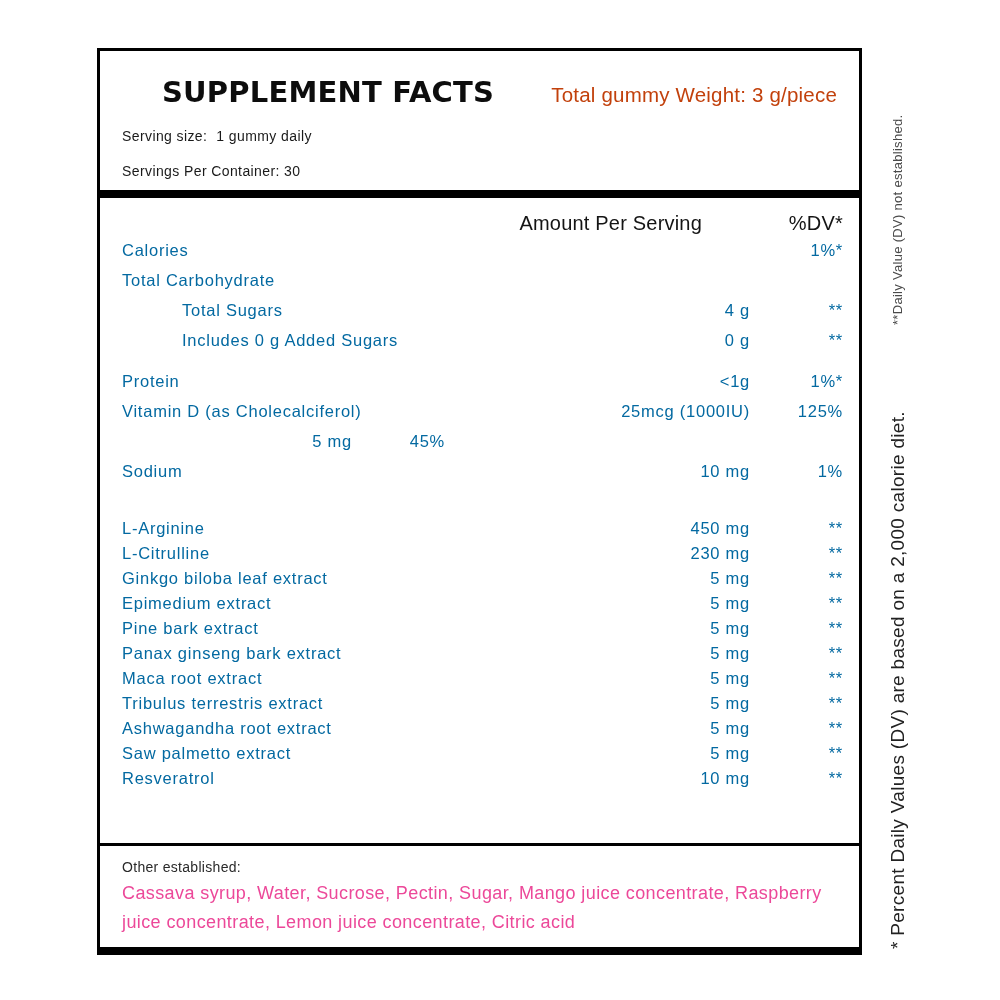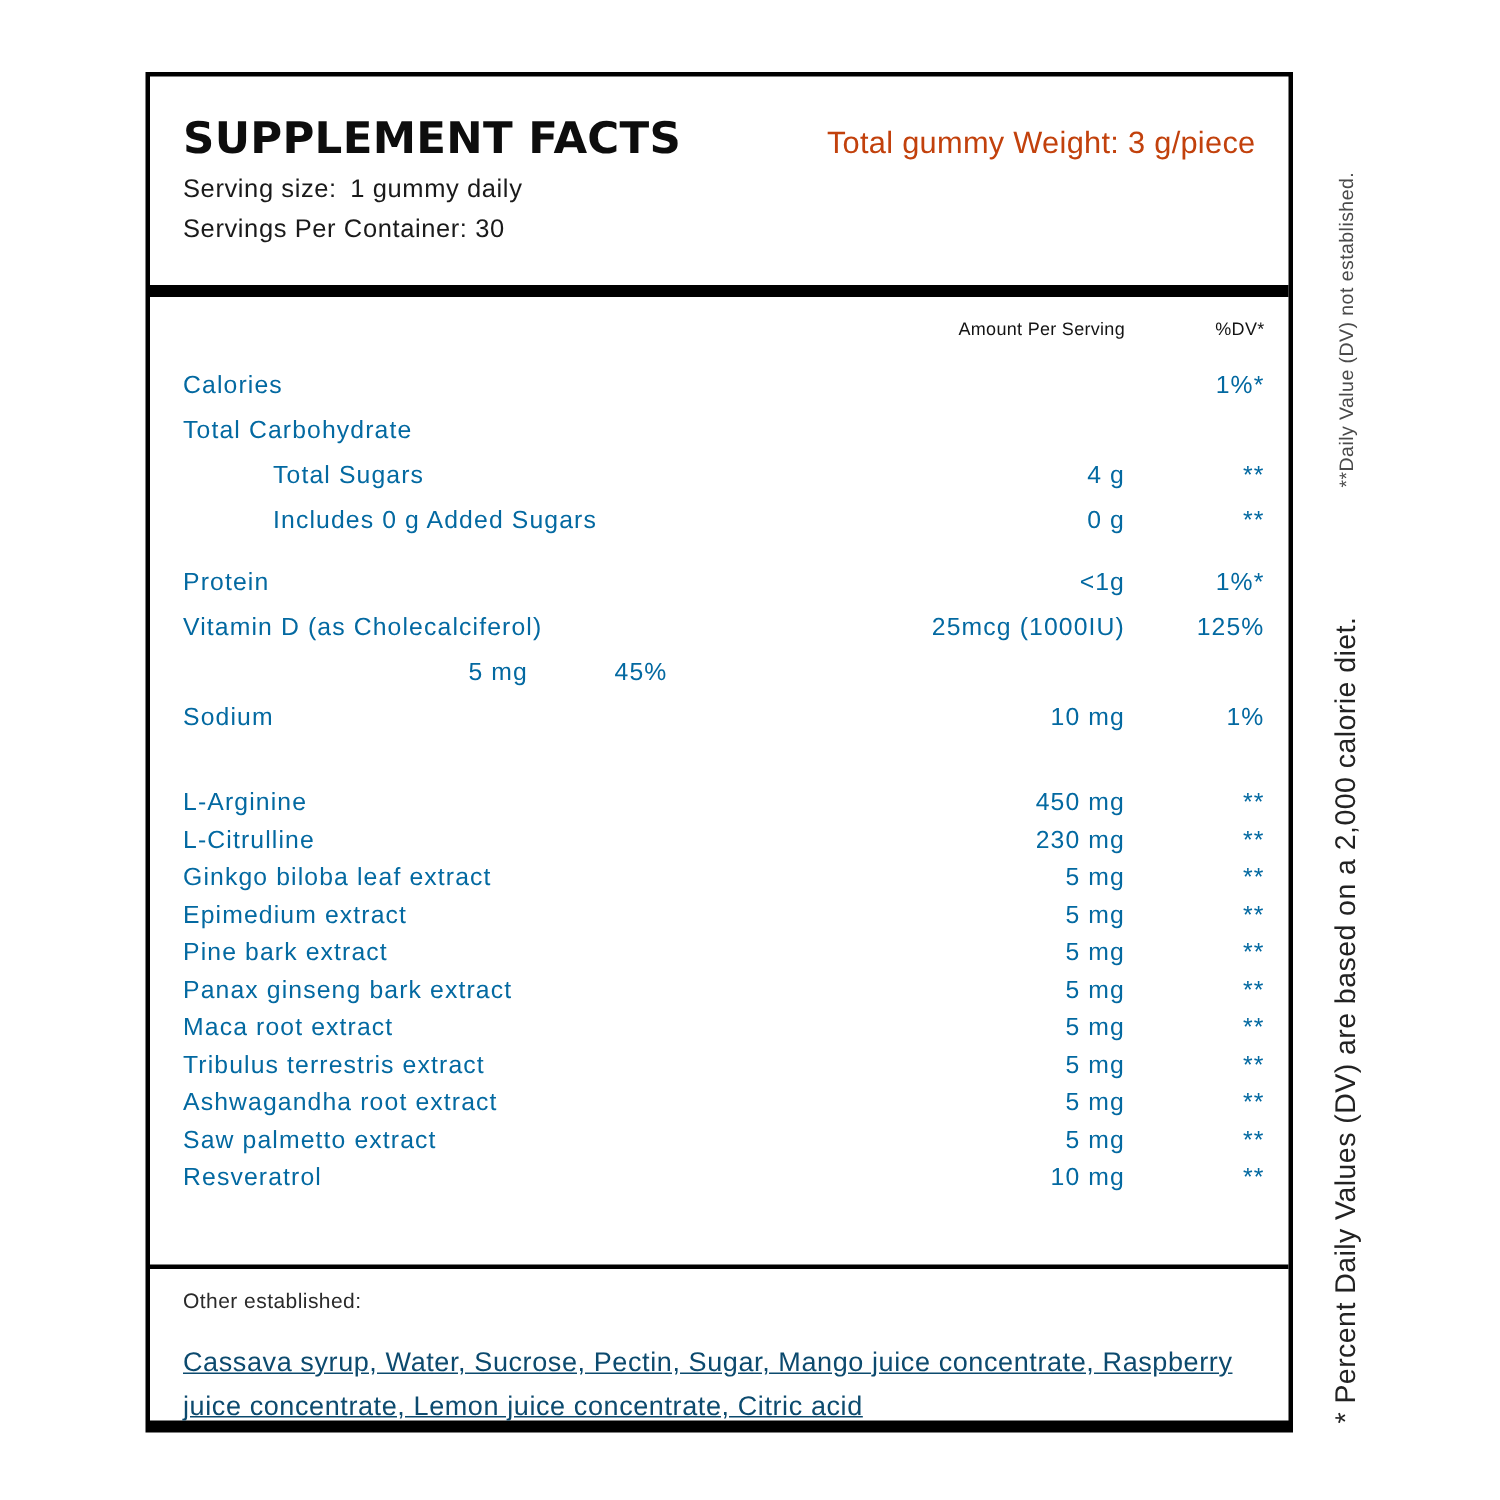--- a/index.html
+++ b/index.html
@@ -11,48 +11,48 @@
   .label-box{
     position:absolute;left:97px;top:48px;width:765px;height:907px;
     box-sizing:border-box;background:#fff;
     border:3px solid #000;border-bottom-width:8px;
   }
   
   .header{height:139px;box-sizing:border-box;padding:24px 18px 0 22px;}
   .title-row{display:flex;justify-content:space-between;align-items:baseline;}
   .sf-title{
     font-family:"DejaVu Sans",sans-serif;font-weight:bold;font-size:29px;
-    letter-spacing:0.2px;color:#0d0d0d;white-space:nowrap;
+    letter-spacing:0.2px;color:#0d0d0d;white-space:nowrap;margin-left:40px;
   }
   .weight-note{font-size:20.5px;letter-spacing:0.2px;color:#c2410c;white-space:nowrap;padding-right:4px;}
-  .serving-line{font-size:17px;letter-spacing:0.4px;margin-top:7px;color:#1a1a1a;}
+  .serving-line{font-size:14px;letter-spacing:0.4px;margin-top:19px;color:#1a1a1a;}
   .serving-line:first-of-type{margin-top:14px;}
   .serving-val{margin-left:9px;}
   
   .bar-thick{height:8px;background:#000;}
   
   .table-section{height:645px;box-sizing:border-box;padding:14px 16px 0 22px;}
-  .cols-row{display:flex;align-items:baseline;font-size:12px;letter-spacing:0.2px;margin-bottom:16px;color:#141414;}
+  .cols-row{display:flex;align-items:baseline;font-size:20px;letter-spacing:0.2px;margin-bottom:0;color:#141414;gap:48px;}
   .row{display:flex;align-items:baseline;font-size:16.5px;letter-spacing:0.75px;color:#0369a1;}
   .row.nutrients{height:30px;line-height:30px;}
   .row.blend{height:25px;line-height:25px;}
   .row.gap-nutrients{margin-top:11px;}
   .row.gap-blend{margin-top:30px;}
   .cell.label{flex:1;white-space:nowrap;}
   .cell.label.indent{padding-left:60px;}
   .cell.amount{width:230px;text-align:right;white-space:nowrap;}
   .cell.dv{width:93px;text-align:right;white-space:nowrap;}
   .cols-row .cell.label{flex:1;}
   .cols-row .cell.amount{width:230px;text-align:right;}
   .cols-row .cell.dv{width:93px;text-align:right;}
   
   .divider{height:0;border-top:3px solid #000;}
   .other-section{box-sizing:border-box;padding:13px 16px 0 22px;}
   .other-label{font-size:14px;letter-spacing:0.3px;color:#2a2a2a;}
-  .other-text{font-size:18px;letter-spacing:0.4px;line-height:29px;margin-top:19px;color:#0c4a6e;max-width:725px;text-decoration:underline;}
+  .other-text{font-size:18px;letter-spacing:0.4px;line-height:29px;margin-top:4px;color:#ec4899;max-width:725px;}
   
   .side-note{position:absolute;transform:rotate(-90deg);white-space:nowrap;color:#3d3d3d;}
   .side-note-small{
     width:272px;height:20px;left:762px;top:179px;
     font-size:13px;letter-spacing:0.3px;line-height:20px;text-align:left;color:#4a4a4a;
   }
   .side-note-large{
     width:618px;height:26px;left:589px;top:627px;
     font-size:19px;letter-spacing:0.3px;line-height:26px;text-align:left;color:#222;
   }

